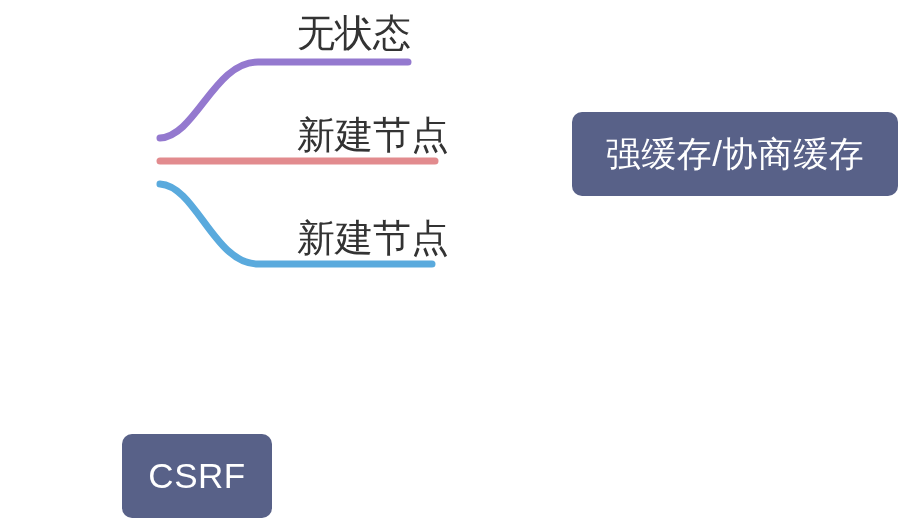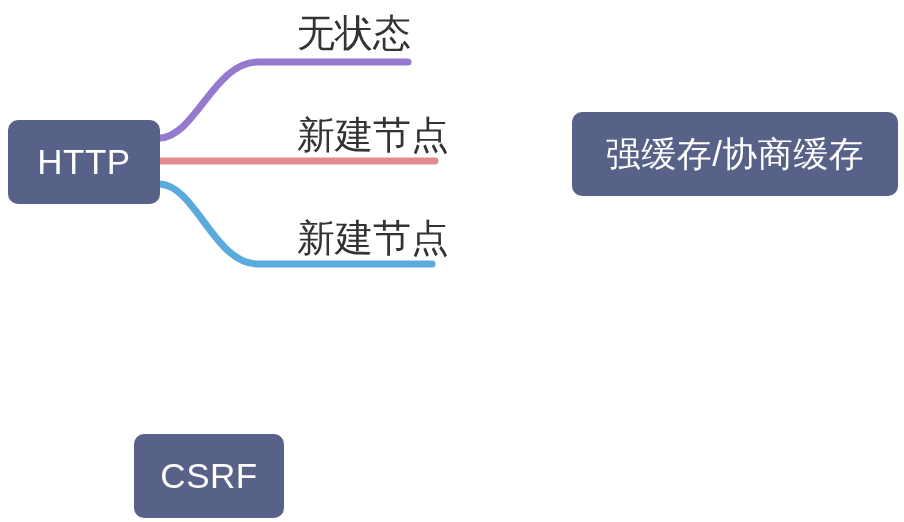--- a/index.html
+++ b/index.html
@@ -47,21 +47,21 @@
     font-size: 35px;
   }
   #node-cache {
     left: 572px;
     top: 112px;
     width: 326px;
     height: 84px;
     font-size: 35px;
   }
   #node-csrf {
-    left: 134px;
+    left: 122px;
     top: 434px;
     width: 150px;
     height: 84px;
     font-size: 35px;
   }
   .branch-label {
     position: absolute;
     color: #333333;
     font-size: 38px;
     line-height: 1;
@@ -85,23 +85,20 @@
 <body>
 
 <div id="canvas" style="width: 904px; height: 522px; background: rgb(255, 255, 255);">
 
   <svg id="branch-layer" viewBox="0 0 904 522" xmlns="http://www.w3.org/2000/svg">
     <path fill="none" stroke-linecap="round" stroke-linejoin="round" d="M160 138 C 196 136, 214 62, 258 62 L 408 62" stroke="#9479cf" stroke-width="7"></path>
     <path fill="none" stroke-linecap="round" stroke-linejoin="round" d="M160 161 L 435 161" stroke="#e28b8e" stroke-width="7"></path>
     <path fill="none" stroke-linecap="round" stroke-linejoin="round" d="M160 184 C 196 186, 214 264, 258 264 L 432 264" stroke="#5aaadd" stroke-width="7"></path>
   </svg>
 
-  <div class="node-box" id="node-http" style="background: rgb(88, 97, 136);">
-    <span>HTTP</span>
-  </div>
 
   <div class="node-box" id="node-cache" style="background: rgb(88, 97, 136);">
     <span>强缓存/协商缓存</span>
   </div>
 
   <div class="node-box" id="node-csrf" style="background: rgb(88, 97, 136);">
     <span>CSRF</span>
   </div>
 
   <div class="branch-label" id="label-stateless">无状态</div>

